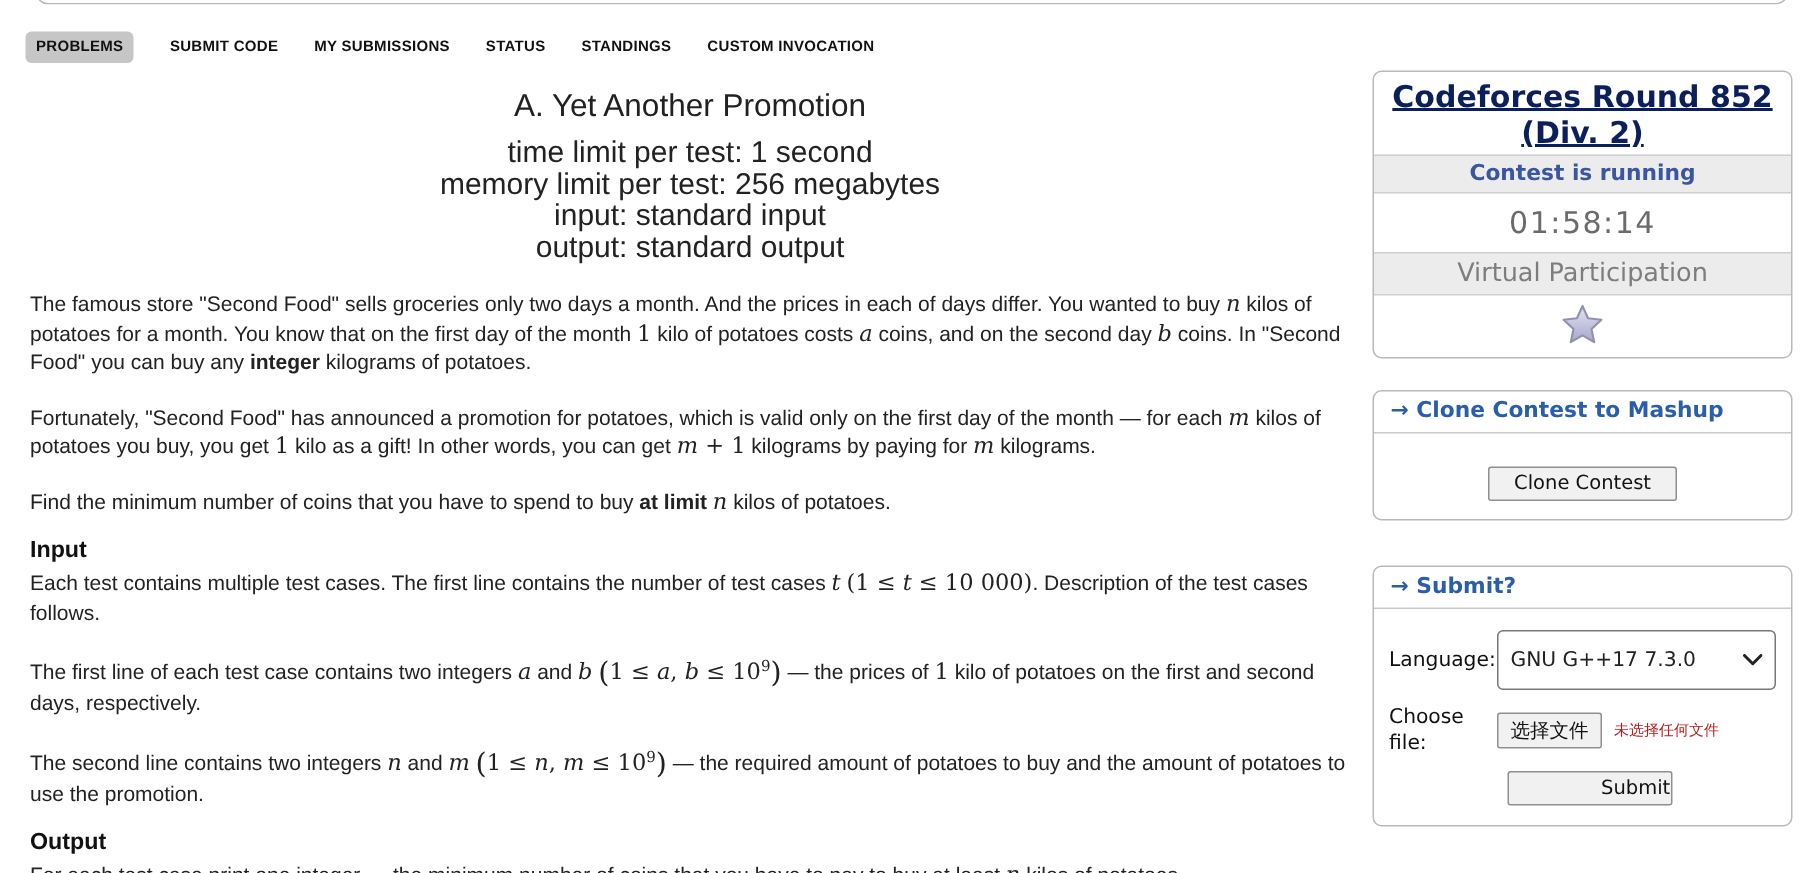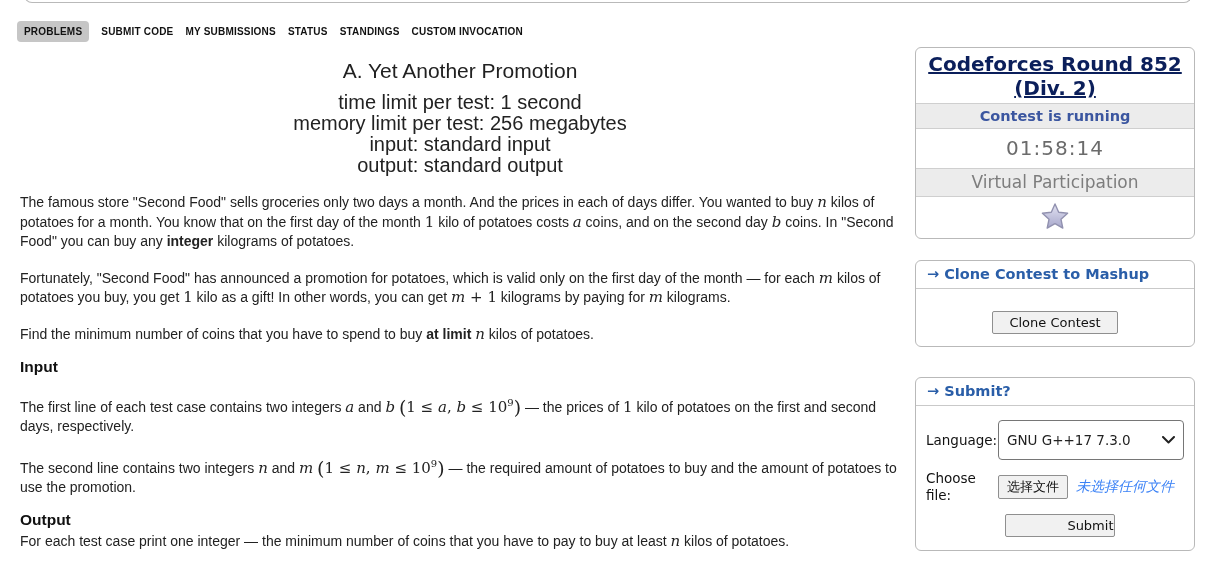--- a/index.html
+++ b/index.html
@@ -9,21 +9,21 @@
     font-family:"Liberation Sans", sans-serif; color:#222;
   }
   
   .top-hairline {
     position:absolute; left:24px; top:-10px; width:1168px; height:13px;
     border:1px solid var(--box-border-gray,#b9b9b9); border-top:none;
     border-radius:0 0 8px 8px;
   }
   
   .nav {
-    position:absolute; left:17px; top:21px; display:flex; gap:12px; align-items:center;
+    position:absolute; left:17px; top:21px; display:flex; gap:24px; align-items:center;
     font-size:10px; font-weight:bold; color:#111; letter-spacing:.2px;
   }
   .nav .tab { padding:5px 0; cursor:pointer; white-space:nowrap; }
   .nav .tab.active { background:var(--active-tab-gray,#c6c6c6); border-radius:4px; padding:5px 7px; }
   
   .main { position:absolute; left:20px; top:58px; width:880px; }
   .ptitle { text-align:center; font-size:21px; line-height:26px; color:#212121; }
   .meta { margin-top:8px; text-align:center; font-size:20px; line-height:21px; }
   .main p { margin:17px 0 0; font-size:14px; line-height:19.5px; }
   .main p.tight { margin-top:3px; }
@@ -70,21 +70,21 @@
   .form-row + .form-row { margin-top:10px; }
   .flabel { width:72px; flex:0 0 72px; color:#111; line-height:1.25; }
   .select {
     width:186px; height:40px; background:#fff; border:1px solid #767676; border-radius:4px;
     display:flex; align-items:center; justify-content:space-between;
     padding:0 8px; font-size:13.5px; cursor:pointer;
   }
   .select svg { flex:0 0 auto; }
   .filewrap { display:flex; align-items:center; gap:8px; }
   .file-btn { padding:2px 8px; white-space:nowrap; }
-  .filestatus { font-size:14px; color:#3b82f6; white-space:nowrap;font-style:italic; }
+  .filestatus { font-size:10px; color:#b91c1c; white-space:nowrap; }
   .center { justify-content:center; }
   .submit-btn { padding:3px 0; width:110px; margin-left:9px; }
 </style>
 </head>
 <body>
 
 <div class="top-hairline"></div>
 
 <div class="nav">
     <div class="tab active">PROBLEMS</div>
@@ -101,20 +101,21 @@
       <div>time limit per test: 1 second</div>
       <div>memory limit per test: 256 megabytes</div>
       <div>input: standard input</div>
       <div>output: standard output</div>
     </div>
   <div>
       <p><span>The famous store "Second Food" sells groceries only two days a month. And the prices in each of days differ. You wanted to buy </span><i class="mv">n</i><span> kilos of potatoes for a month. You know that on the first day of the month </span><span class="mn">1</span><span> kilo of potatoes costs </span><i class="mv">a</i><span> coins, and on the second day </span><i class="mv">b</i><span> coins. In "Second Food" you can buy any </span><b>integer</b><span> kilograms of potatoes.</span></p>
       <p><span>Fortunately, "Second Food" has announced a promotion for potatoes, which is valid only on the first day of the month — for each </span><i class="mv">m</i><span> kilos of potatoes you buy, you get </span><span class="mn">1</span><span> kilo as a gift! In other words, you can get </span><i class="mv">m</i><span class="mn"> + 1</span><span> kilograms by paying for </span><i class="mv">m</i><span> kilograms.</span></p>
       <p><span>Find the minimum number of coins that you have to spend to buy </span><b>at limit</b><span> </span><i class="mv">n</i><span> kilos of potatoes.</span></p>
       <div class="sec-title">Input</div>
+      <p class="tight"><span>Each test contains multiple test cases. The first line contains the number of test cases </span><i class="mv">t</i><span> </span><span class="mn">(1 ≤ </span><i class="mv">t</i><span class="mn"> ≤ 10 000)</span><span>. Description of the test cases follows.</span></p>
       <p><span>The first line of each test case contains two integers </span><i class="mv">a</i><span> and </span><i class="mv">b</i><span> </span><span class="mn bigp">(</span><span class="mn">1 ≤ </span><i class="mv">a</i><span class="mn">, </span><i class="mv">b</i><span class="mn"> ≤ 10</span><sup class="sup">9</sup><span class="mn bigp">)</span><span> — the prices of </span><span class="mn">1</span><span> kilo of potatoes on the first and second days, respectively.</span></p>
       <p><span>The second line contains two integers </span><i class="mv">n</i><span> and </span><i class="mv">m</i><span> </span><span class="mn bigp">(</span><span class="mn">1 ≤ </span><i class="mv">n</i><span class="mn">, </span><i class="mv">m</i><span class="mn"> ≤ 10</span><sup class="sup">9</sup><span class="mn bigp">)</span><span> — the required amount of potatoes to buy and the amount of potatoes to use the promotion.</span></p>
       <div class="sec-title">Output</div>
       <p class="tight"><span>For each test case print one integer — the minimum number of coins that you have to pay to buy at least </span><i class="mv">n</i><span> kilos of potatoes.</span></p>
     </div>
 </div>
 
 <div class="sidebar">
 
   <div class="rbox contest-box">

